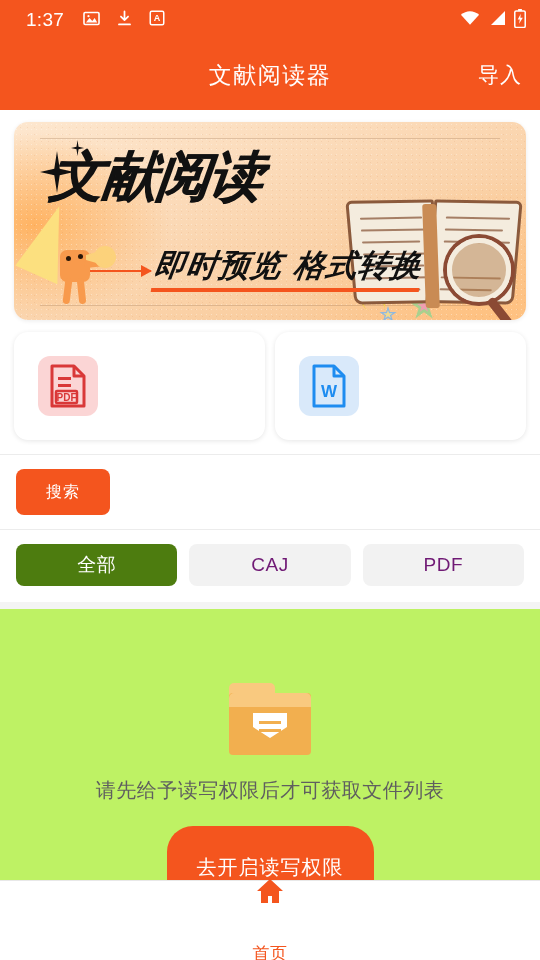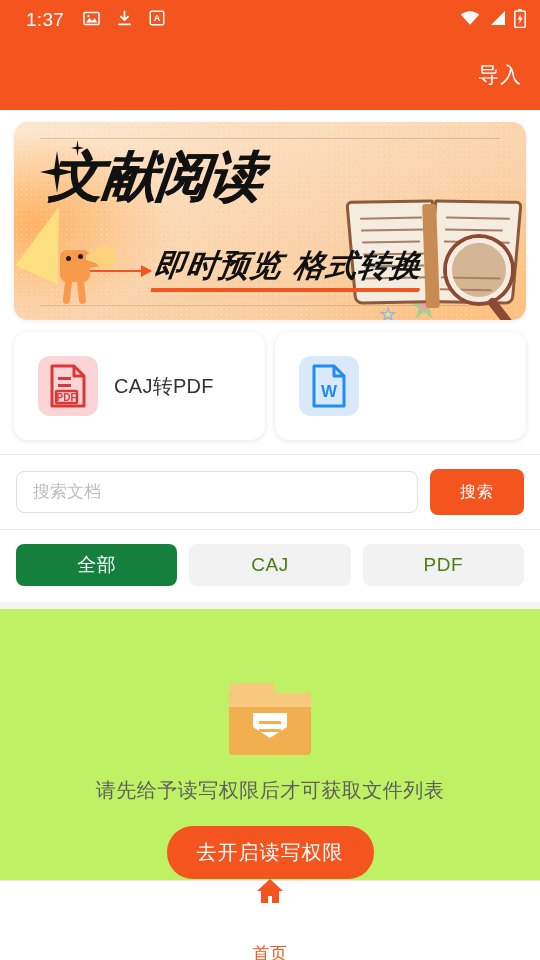--- a/index.html
+++ b/index.html
@@ -141,39 +141,39 @@
   .search-btn {
     width:94px; height:46px; background:#F4551E; color:#fff; border:none;
     border-radius:8px; font-size:16px; letter-spacing:1px; cursor:pointer;
     font-family:"Liberation Sans",sans-serif;
   }
 
   
   .chips { display:flex; gap:12px; padding:14px 16px 16px 16px; background:#fff; flex:none; }
   .chip {
     flex:1; height:42px; border-radius:8px; display:flex; align-items:center; justify-content:center;
-    font-size:19px; color:#4d7c0f; background:#f2f2f2; letter-spacing:.5px; cursor:pointer;
-  }
-  .chip.active { background:#15803d; color:#fff; }
+    font-size:19px; color:#701a75; background:#f2f2f2; letter-spacing:.5px; cursor:pointer;
+  }
+  .chip.active { background:#4d7c0f; color:#fff; }
 
   
   .empty-area { flex:1; background:#bef264; border-top:7px solid #f4f4f4;
                 display:flex; flex-direction:column; align-items:center; padding-top:74px; }
   .folder { position:relative; width:82px; height:72px; margin-bottom:22px; }
   .folder-tab { position:absolute; left:0; top:0; width:46px; height:16px; background:#F9C97F; border-radius:5px 5px 0 0; }
   .folder-body { position:absolute; left:0; top:10px; width:82px; height:62px; background:#F2AF4F; border-radius:4px; }
   .folder-top { position:absolute; left:0; top:10px; width:82px; height:14px; background:#F9C97F; border-radius:5px 5px 0 0; }
   .folder-env { position:absolute; left:24px; top:30px; width:34px; height:34px; background:#fff; }
   .folder-env:after { content:""; position:absolute; left:0; top:14px; width:34px; height:20px; background:#F2AF4F;
     clip-path:polygon(0 0,50% 55%,100% 0,100% 100%,0 100%); }
   .folder-envline { position:absolute; background:#F2AF4F; height:3px; left:30px; width:22px; }
   .empty-text { font-size:20px; color:#5f5f5f; letter-spacing:.5px; margin-bottom:22px; }
   .perm-btn {
     background:#F4551E; color:#fff; border:none; border-radius:26px;
-    padding:13px 30px; font-size:20px; letter-spacing:1px; cursor:pointer;
+    padding:28px 30px; font-size:20px; letter-spacing:1px; cursor:pointer;
     font-family:"Liberation Sans",sans-serif;
   }
 
   
   .bottomnav {
     height:80px; background:#fff; border-top:1px solid #e8e8e8; flex:none;
     display:flex; align-items:center;
   }
   .navitem { flex:1; display:flex; flex-direction:column; align-items:center; gap:5px; cursor:pointer; }
   .navlabel { font-size:17px; color:#6b6b6b; letter-spacing:.5px;margin-top:28px; }
@@ -222,20 +222,21 @@
         <svg width="12" height="19" viewBox="0 0 12 20">
             <rect x="4" y="0" width="4" height="2" fill="#fff"></rect>
             <rect x="0.5" y="2" width="11" height="17.5" rx="1.5" fill="none" stroke="#fff" stroke-width="1.6"></rect>
             <path d="M6.8 5L3.6 11h2.2l-.8 4.5L9 9.3H6.4z" fill="#fff"></path>
           </svg>
       </span>
     </span>
   </div>
 
   <div class="appbar">
+    <span class="appbar-title">文献阅读器</span>
     <span class="appbar-action">导入</span>
   </div>
 
   <div class="content">
 
     <div class="banner-wrap">
       <div class="banner">
         <div class="noise"></div>
         <div class="hline t"></div>
         <div class="hline b"></div>
@@ -298,35 +299,33 @@
         <div class="card-icon pdf">
           <svg width="38" height="44" viewBox="0 0 38 44">
             <path d="M3 2h22l10 10v30H3z" fill="none" stroke="#D93838" stroke-width="3" stroke-linejoin="round"></path>
             <path d="M25 2v10h10" fill="none" stroke="#D93838" stroke-width="3" stroke-linejoin="round"></path>
             <rect x="9" y="13" width="13" height="3" fill="#D93838"></rect>
             <rect x="9" y="20" width="13" height="3" fill="#D93838"></rect>
             <rect x="7" y="27" width="21" height="12" rx="1" fill="none" stroke="#D93838" stroke-width="2.5"></rect>
             <text x="17.5" y="37" font-size="10" font-weight="bold" fill="#D93838" text-anchor="middle" font-family="Liberation Sans">PDF</text>
           </svg>
         </div>
-        <span class="card-label">CAJ转PDF</span>
       </div>
       <div class="card">
         <div class="card-icon word">
           <svg width="36" height="44" viewBox="0 0 36 44">
             <path d="M3 2h20l10 10v30H3z" fill="none" stroke="#1E8CF0" stroke-width="3" stroke-linejoin="round"></path>
             <path d="M23 2v10h10" fill="none" stroke="#1E8CF0" stroke-width="3" stroke-linejoin="round"></path>
             <text x="18" y="33" font-size="17" font-weight="bold" fill="#1E8CF0" text-anchor="middle" font-family="Liberation Sans">W</text>
           </svg>
         </div>
       </div>
     </div>
 
     <div class="searchbar">
-      <input class="search-input" type="text" placeholder="搜索文档" style="">
       <button class="search-btn">搜索</button>
     </div>
 
     <div class="chips">
       <div class="chip active">全部</div>
       <div class="chip">CAJ</div>
       <div class="chip">PDF</div>
     </div>
 
     <div class="empty-area">

